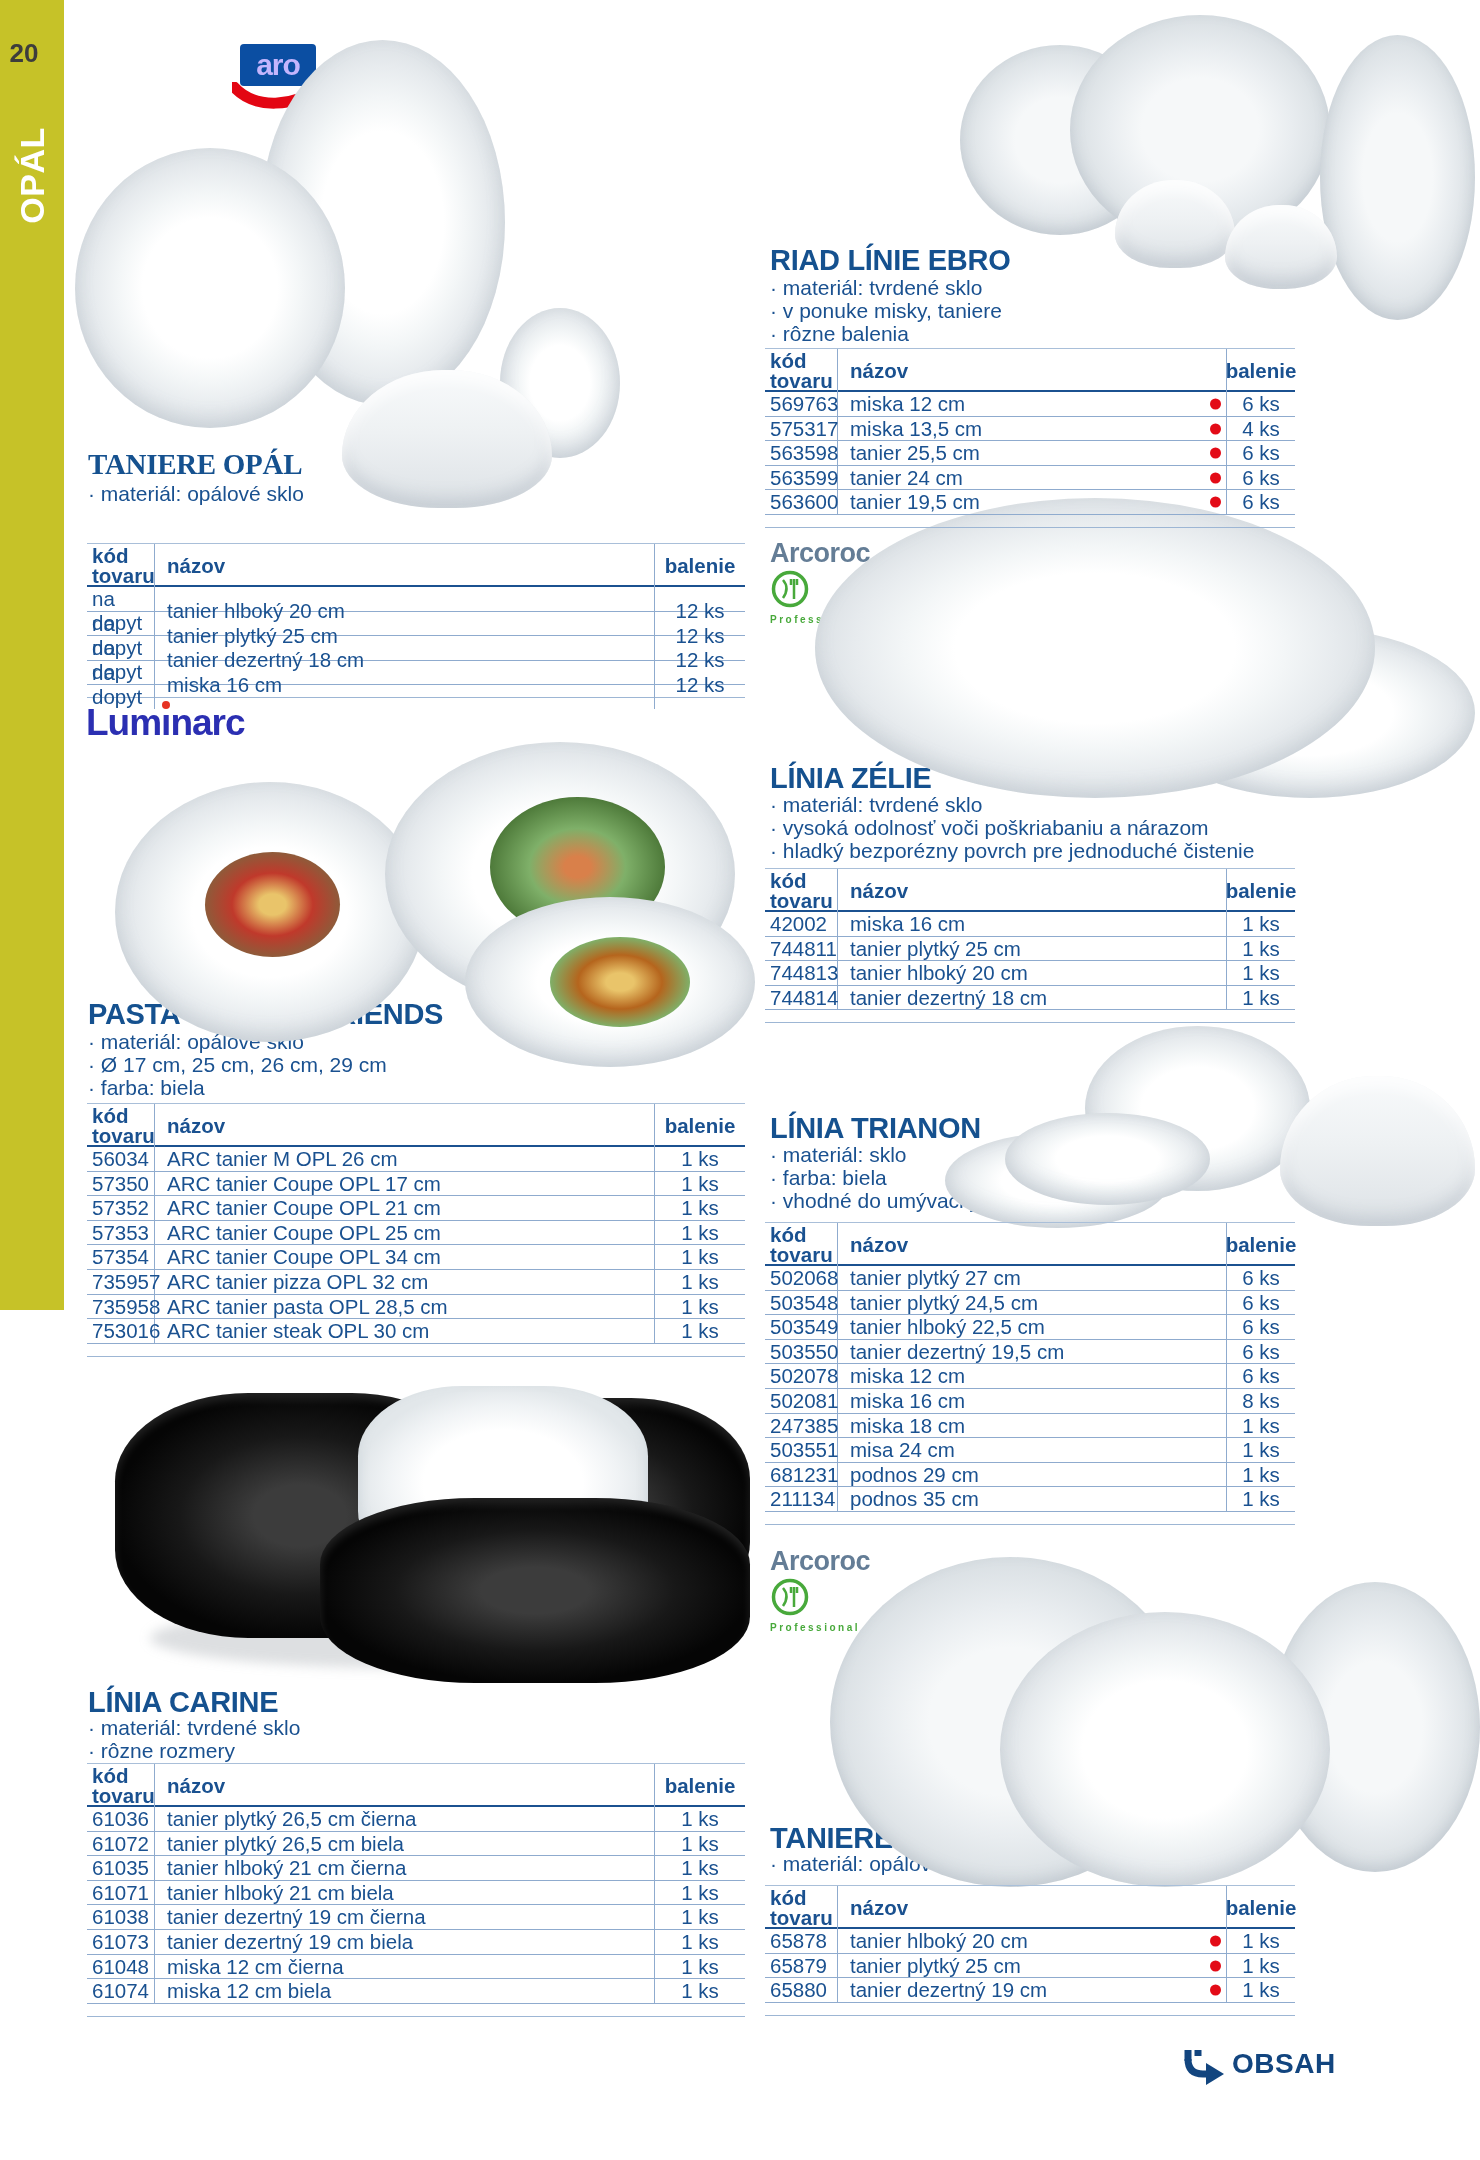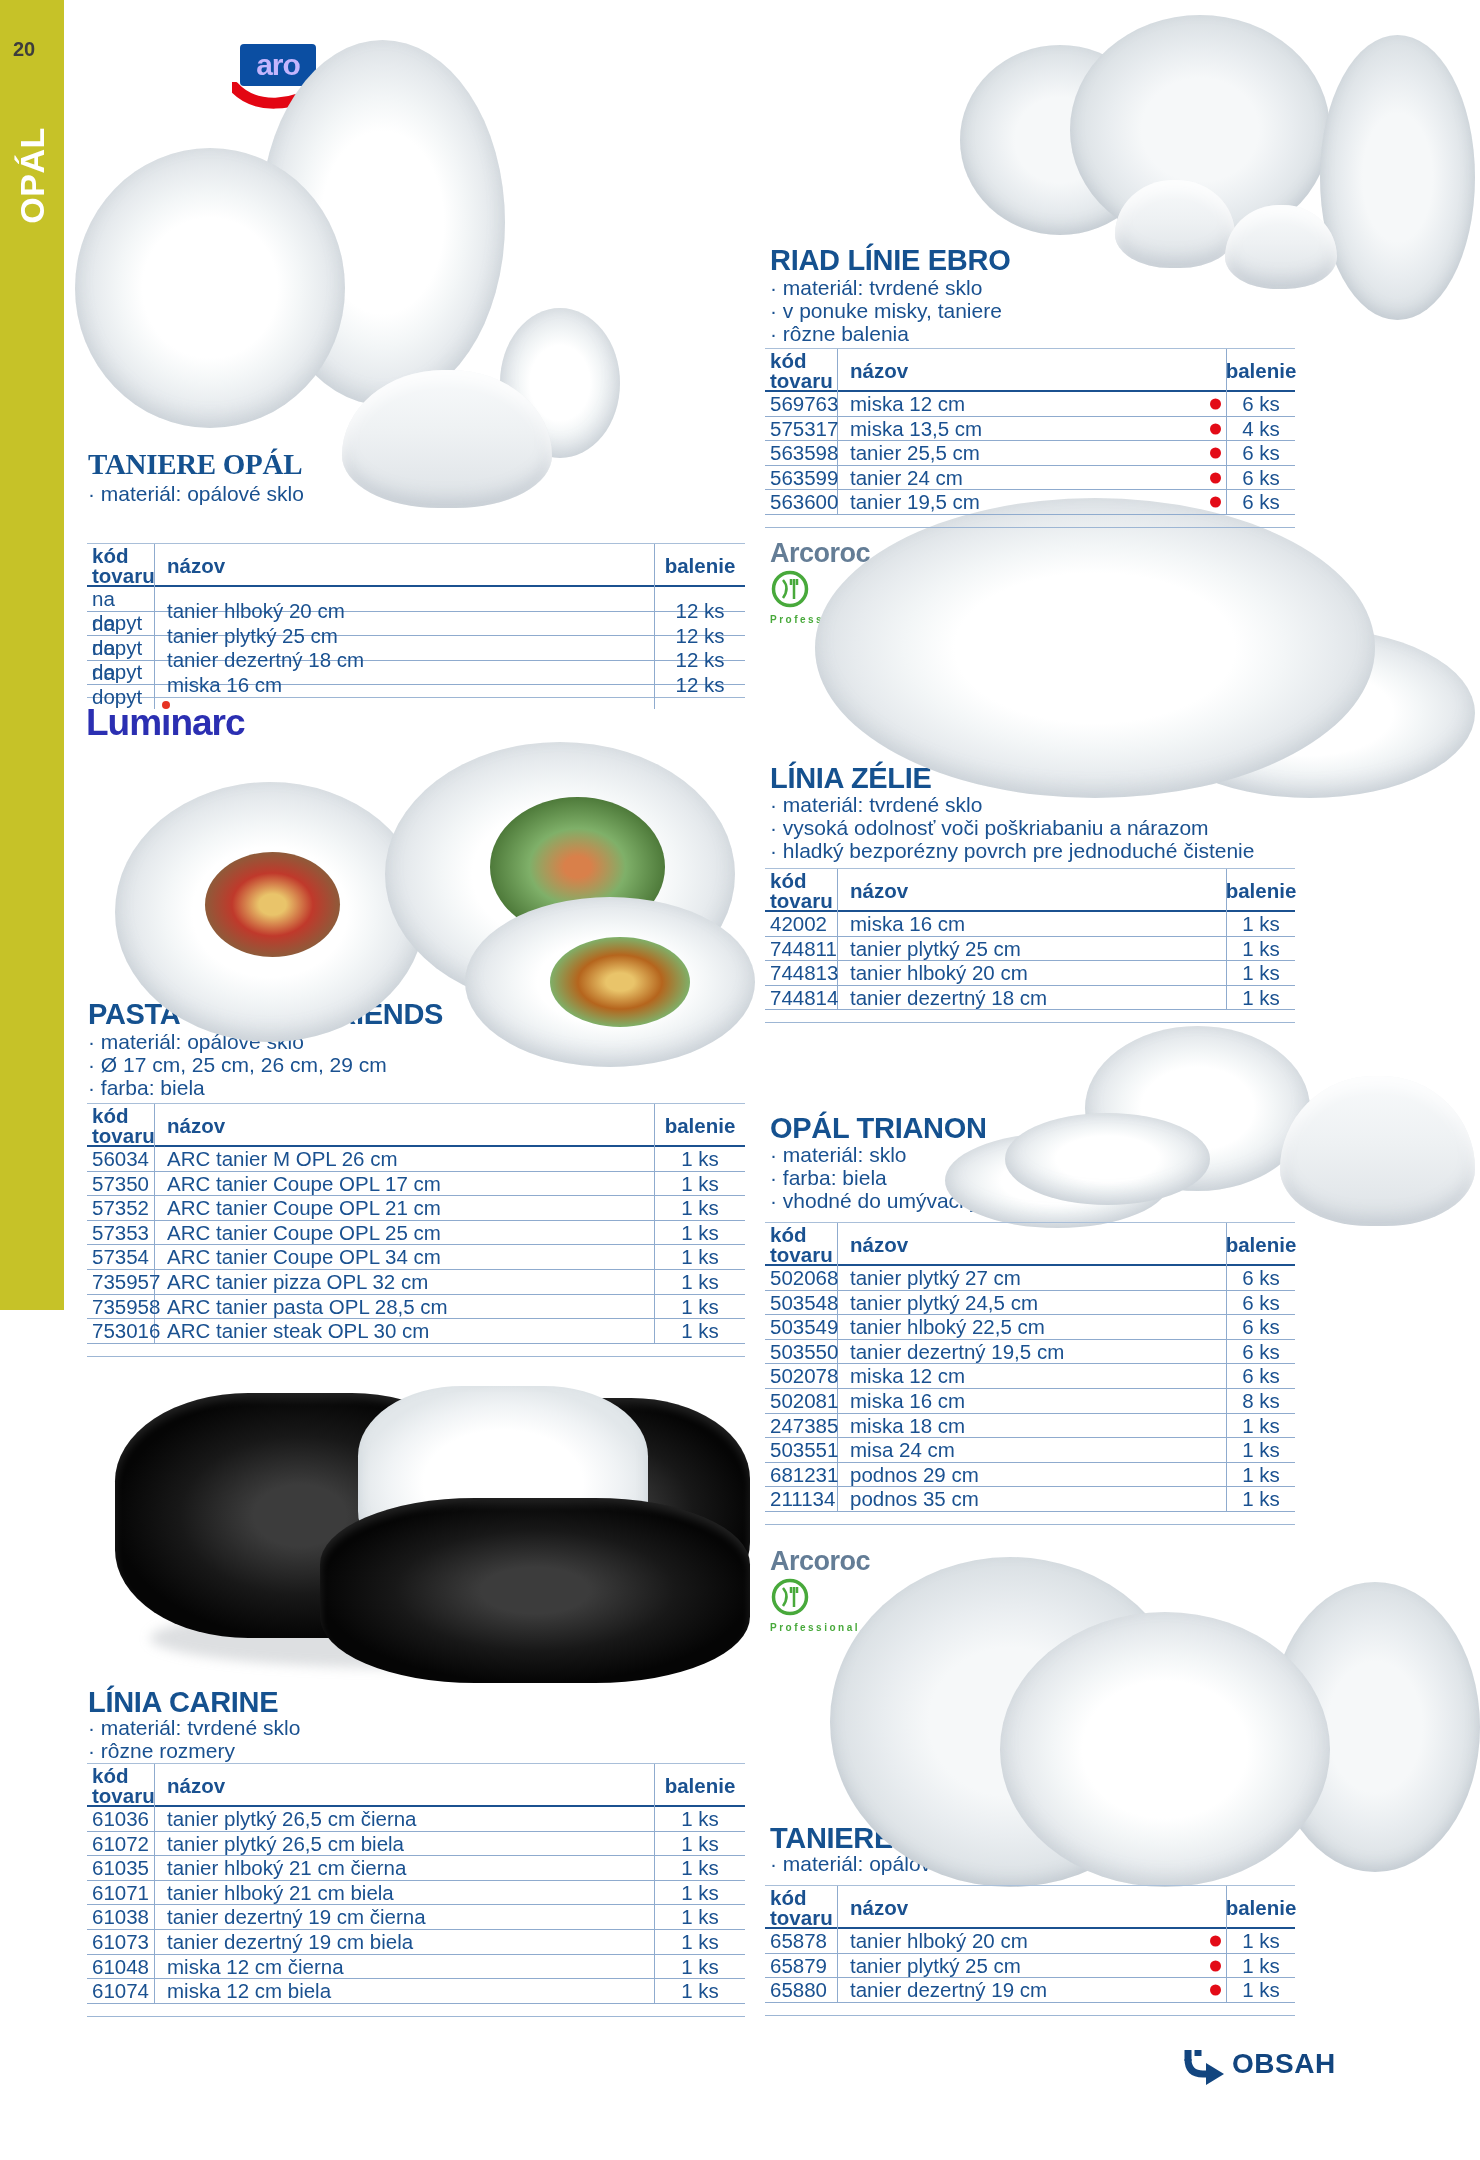--- a/index.html
+++ b/index.html
@@ -2,21 +2,21 @@
 <html><head>
 <meta charset="utf-8">
 <style>
   html,body{margin:0;padding:0;background:#ffffff;}
   .page{position:relative;width:1480px;height:2160px;background:#ffffff;overflow:hidden;
         font-family:"Liberation Sans","DejaVu Sans",sans-serif;color:#1a5190;}
 
   
   .sidebar{position:absolute;left:0;top:0;width:64px;height:1310px;background:#c6c228;}
   .page-num{position:absolute;left:0;top:38px;width:48px;text-align:center;
-            font-size:20px;font-weight:bold;color:#3d3d3c;}
+            font-size:26px;font-weight:bold;color:#3d3d3c;}
   .cat-label{position:absolute;left:0;top:100px;width:64px;height:150px;
              display:flex;align-items:center;justify-content:center;}
   .cat-label span{transform:rotate(-90deg);white-space:nowrap;color:#fff;
                   font-size:34px;font-weight:800;letter-spacing:.5px;}
 
   
   .aro{position:absolute;left:240px;top:44px;width:100px;height:66px;}
   .aro .box{position:absolute;left:0;top:0;width:76px;height:42px;background:#0b4ea2;
             border-radius:4px;display:flex;align-items:center;justify-content:center;}
   .aro .box span{color:#c4b5fd;font-size:30px;font-weight:800;letter-spacing:-1px;}
@@ -362,21 +362,21 @@
             <div class="c-code">744814</div>
             <div class="c-name">tanier dezertný 18 cm</div>
             <div class="c-pack">1 ks</div>
           </div>
         </div>
       <div class="endline"></div>
     </div>
   </div>
 
   <div class="sec" id="sec-trianon">
-    <h2>OPÁL TRIANON</h2>
+    <h2>LÍNIA TRIANON</h2>
     <div class="bullets">
         <div>· materiál: sklo</div>
         <div>· farba: biela</div>
         <div>· vhodné do umývačky riadu</div>
       </div>
     <div class="tbl grid-right">
       <div class="thead">
         <div class="hc1">kód tovaru</div>
         <div class="hc2">názov</div>
         <div class="hc3">balenie</div>

